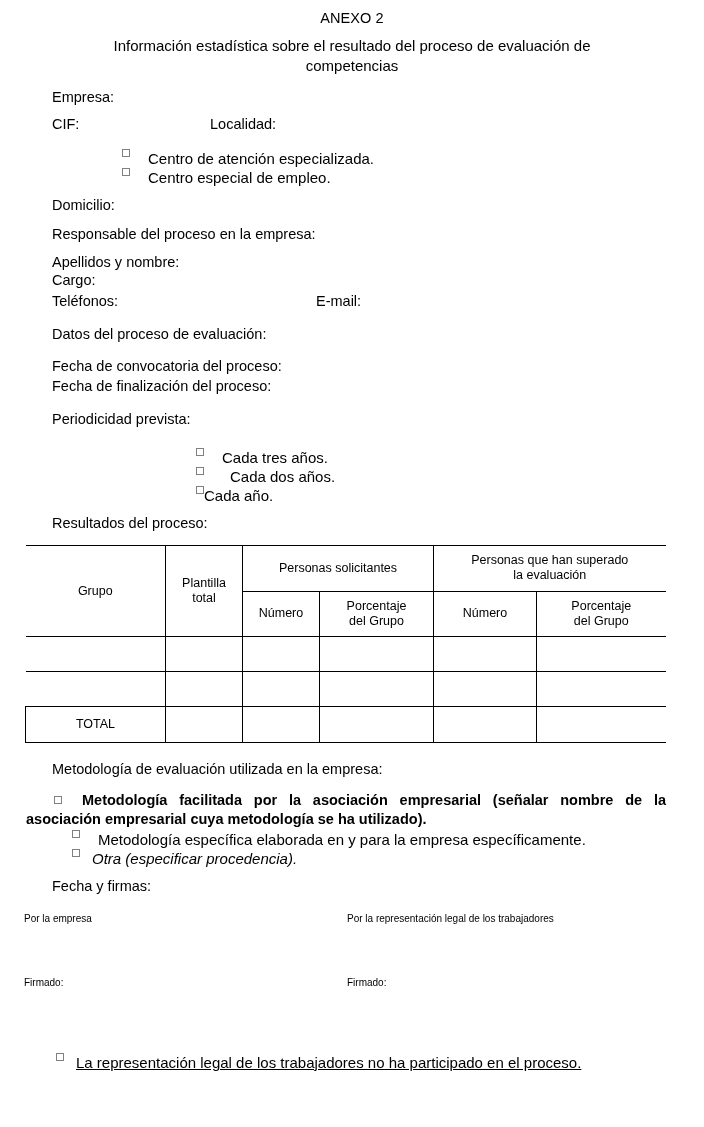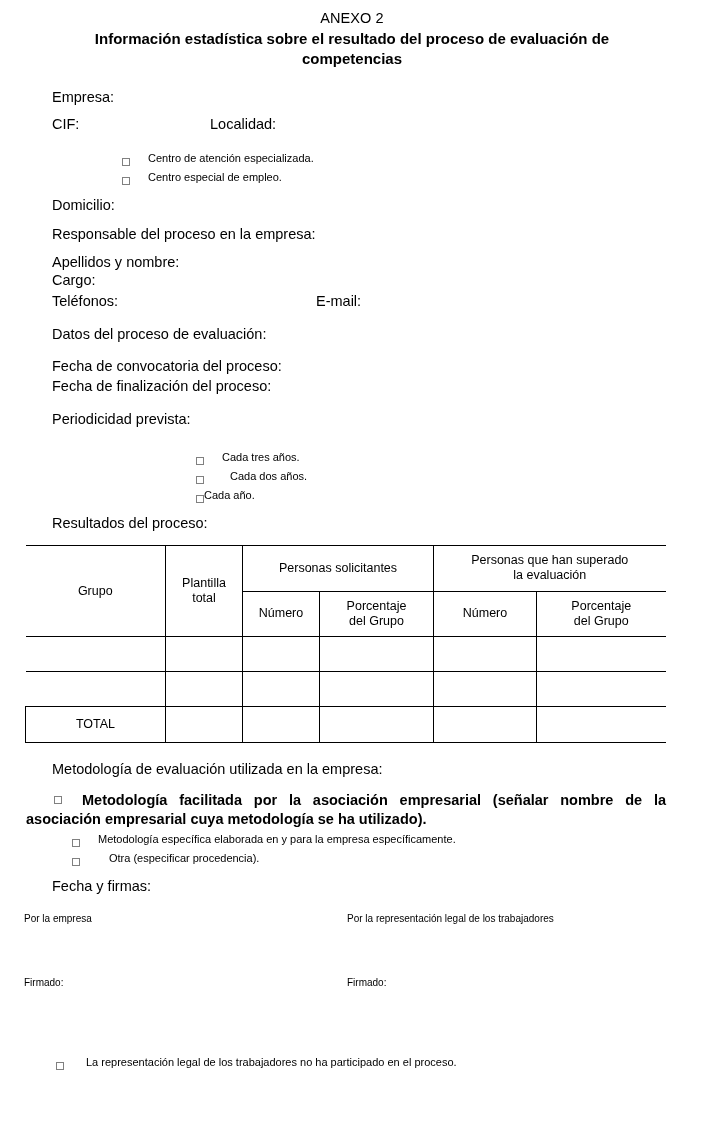--- a/index.html
+++ b/index.html
@@ -28,44 +28,44 @@
     position: absolute;
     top: 10px;
     left: 0;
     width: 704px;
     text-align: center;
     font-size: 14.5px;
     letter-spacing: 0.1px;
   }
   .maintitle {
     position: absolute;
-    top: 29px;
+    top: 36px;
     left: 72px;
     width: 560px;
     text-align: center;
-    font-weight: bold;
+    font-weight: normal;
     font-size: 15px;
     line-height: 20px;
   }
 
   
   .line {
     position: absolute;
     white-space: nowrap;
     font-size: 14.5px;
     line-height: 17px;
   }
 
   
   .cbrow {
     position: absolute;
     display: flex;
-    align-items: flex-end;
+    align-items: flex-start;
     white-space: nowrap;
-    font-size: 11px;
+    font-size: 15px;
     line-height: 17px;
   }
   .cbox {
     display: inline-block;
     width: 6px;
     height: 6px;
     border: 1px solid #808080;
     background: #ffffff;
     flex: 0 0 auto;
     position: relative;
@@ -242,28 +242,28 @@
   <div class="just" style="left:26px; top:791px; width:640px;font-weight:bold;">
     <span class="ind"></span><span class="cbox"></span><span style="display:inline-block;width:20px;"></span><span>Metodología facilitada por la asociación empresarial (señalar nombre de la asociación empresarial cuya metodología se ha utilizado).</span>
   </div>
 
   <div class="cbrow" style="left:72px; top:831px;">
     <span class="cbox"></span>
     <span class="cblabel" style="margin-left:18px;">Metodología específica elaborada en y para la empresa específicamente.</span>
   </div>
   <div class="cbrow" style="left:72px; top:850px;">
     <span class="cbox"></span>
-    <span class="cblabel" style="margin-left:29px;">Otra (especificar procedencia).</span>
+    <span class="cblabel" style="margin-left:12px;font-style:italic;">Otra (especificar procedencia).</span>
   </div>
 
   <div class="line" style="left:52px; top:878px;">Fecha y firmas:</div>
 
   <div class="sig" style="left:24px; top:913px;">Por la empresa</div>
   <div class="sig" style="left:347px; top:913px;">Por la representación legal de los trabajadores</div>
   <div class="sig" style="left:24px; top:977px;">Firmado:</div>
   <div class="sig" style="left:347px; top:977px;">Firmado:</div>
 
   <div class="cbrow" style="left:56px; top:1054px;">
     <span class="cbox"></span>
-    <span class="cblabel" style="margin-left:22px;">La representación legal de los trabajadores no ha participado en el proceso.</span>
+    <span class="cblabel" style="margin-left:12px;text-decoration:underline;">La representación legal de los trabajadores no ha participado en el proceso.</span>
   </div>
 
 </div>
 
 </body></html>

